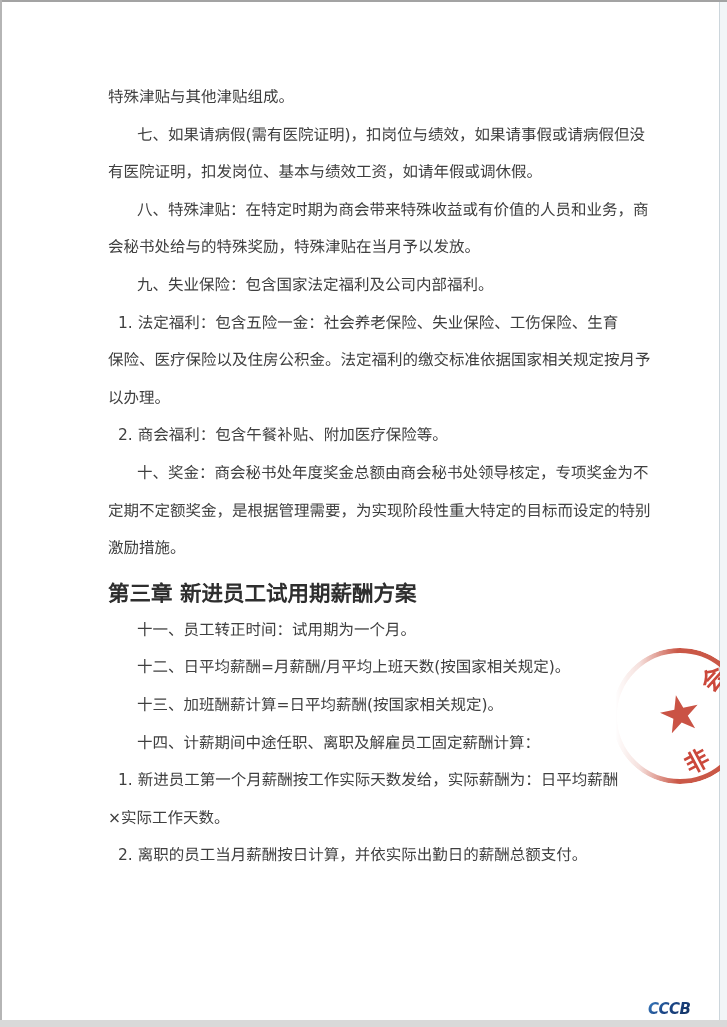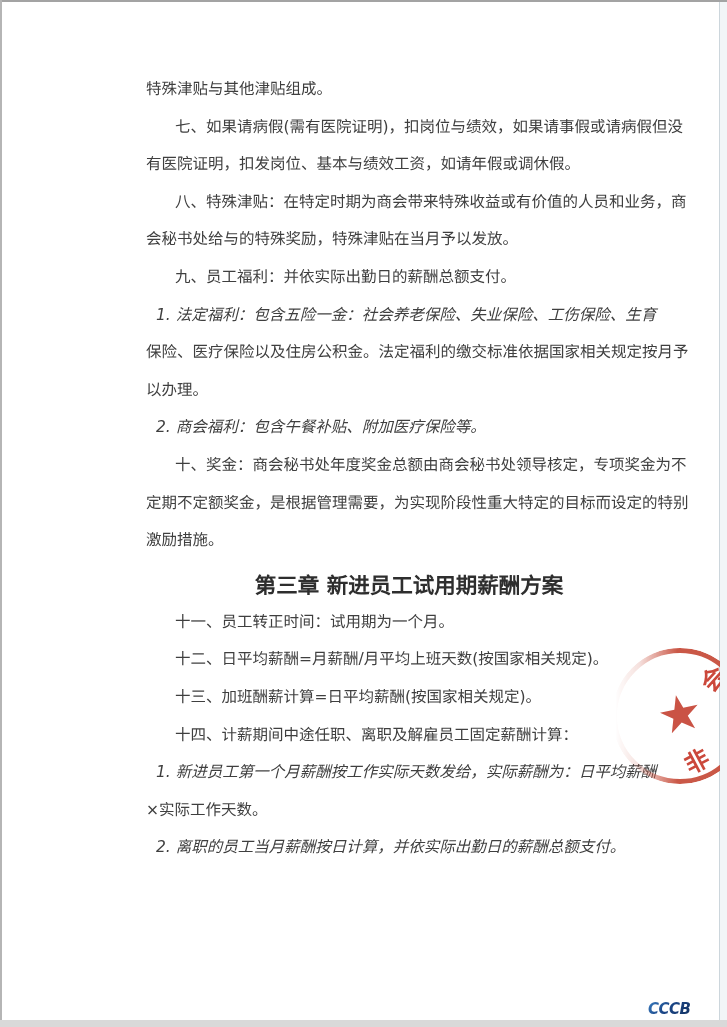--- a/index.html
+++ b/index.html
@@ -13,36 +13,34 @@
   
   .edge-top    { position:absolute; left:0; top:0; width:727px; height:2px; background:#a3a3a3; }
   .edge-left   { position:absolute; left:0; top:0; width:2px; height:1027px; background:#b5b5b5; }
   .edge-bottom { position:absolute; left:0; bottom:0; width:727px; height:7px; background:#d9d9d9; }
   .edge-right-line  { position:absolute; left:719px; top:2px; width:1px; height:1018px; background:#ccd6dc; }
   .edge-right-strip { position:absolute; left:720px; top:2px; width:7px; height:1018px; background:#f2f5f7; }
 
   
   .doc {
     position:absolute;
-    left:108px; top:71px;
+    left:108px; top:79px;
     width:526px;
     color:#3f3f3f;
     font-size:15.5px;
-    margin-left:38px;
   }
   .line       { line-height:37.6px; white-space:nowrap; }
   .indent     { padding-left:29px; }
-  .indent-sm  { padding-left:10px;font-style:italic; }
+  .indent-sm  { padding-left:10px; }
   .chapter {
     font-family:"DejaVu Serif", serif;
     font-weight:bold;
     color:#2e2e2e;
     font-size:21.5px;
     line-height:42px;
-    text-align:center;
     white-space:nowrap;
   }
   .chapter-1 { margin-top:5px; }
   .line-15   { margin-top:-3px; }
   .chapter-2 { margin-top:-2px; line-height:40px; }
 
   
   .seal {
     position:absolute;
     left:612px; top:648px;
@@ -89,21 +87,21 @@
 <div class="edge-bottom"></div>
 <div class="edge-right-line"></div>
 <div class="edge-right-strip"></div>
 
 <div class="doc">
   <div class="line">特殊津贴与其他津贴组成。</div>
   <div class="line indent">七、如果请病假(需有医院证明)，扣岗位与绩效，如果请事假或请病假但没</div>
   <div class="line">有医院证明，扣发岗位、基本与绩效工资，如请年假或调休假。</div>
   <div class="line indent">八、特殊津贴：在特定时期为商会带来特殊收益或有价值的人员和业务，商</div>
   <div class="line">会秘书处给与的特殊奖励，特殊津贴在当月予以发放。</div>
-  <div class="line indent">九、员工福利：并依实际出勤日的薪酬总额支付。</div>
+  <div class="line indent">九、失业保险：包含国家法定福利及公司内部福利。</div>
   <div class="line indent-sm">1. 法定福利：包含五险一金：社会养老保险、失业保险、工伤保险、生育</div>
   <div class="line">保险、医疗保险以及住房公积金。法定福利的缴交标准依据国家相关规定按月予</div>
   <div class="line">以办理。</div>
   <div class="line indent-sm">2. 商会福利：包含午餐补贴、附加医疗保险等。</div>
   <div class="line indent">十、奖金：商会秘书处年度奖金总额由商会秘书处领导核定，专项奖金为不</div>
   <div class="line">定期不定额奖金，是根据管理需要，为实现阶段性重大特定的目标而设定的特别</div>
   <div class="line">激励措施。</div>
   <div class="chapter chapter-1">第三章 新进员工试用期薪酬方案</div>
   <div class="line indent line-15">十一、员工转正时间：试用期为一个月。</div>
   <div class="line indent">十二、日平均薪酬=月薪酬/月平均上班天数(按国家相关规定)。</div>

